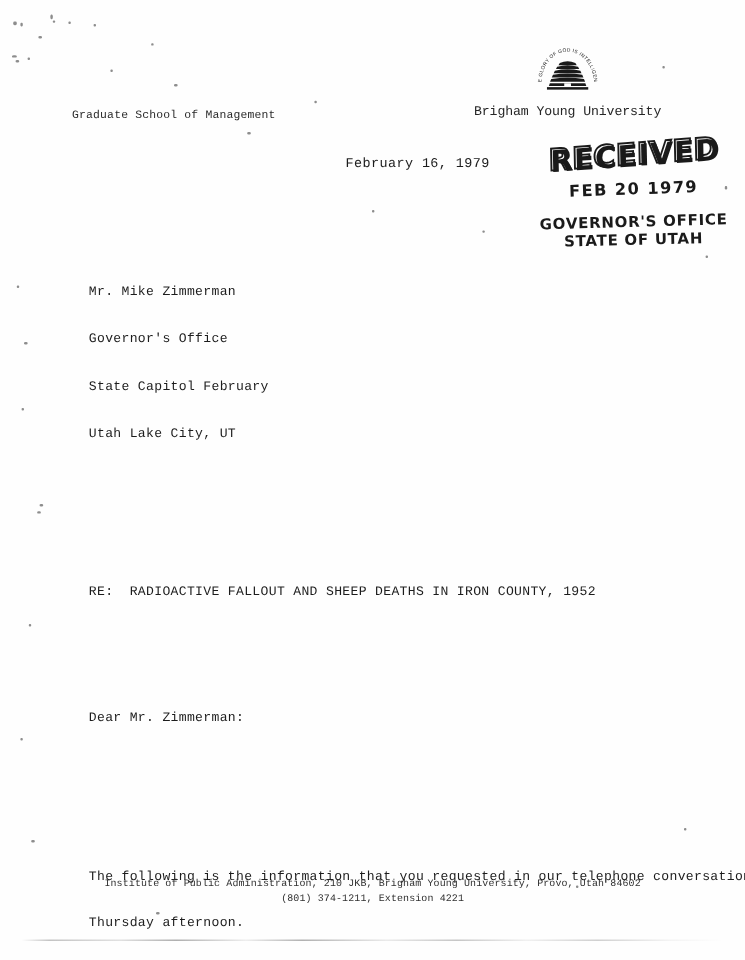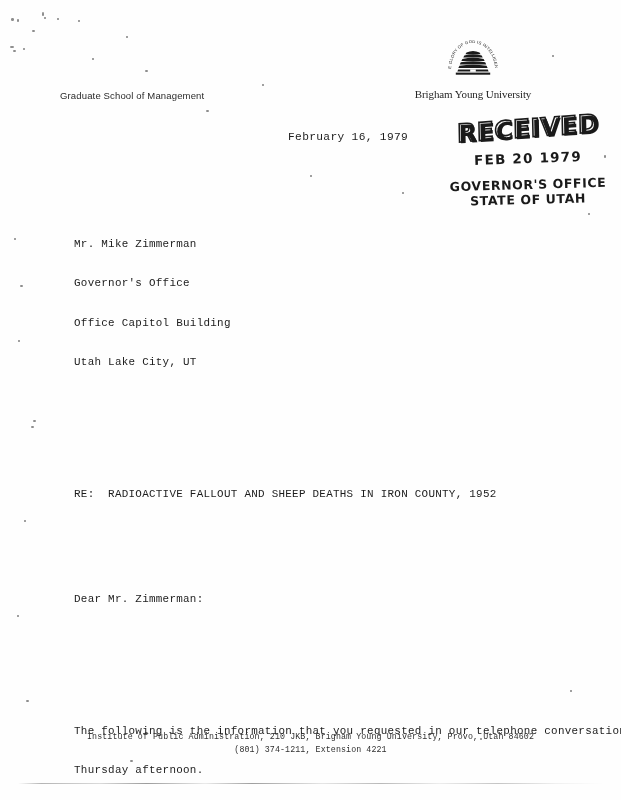--- a/index.html
+++ b/index.html
@@ -44,38 +44,38 @@
        rgba(110,110,110,0.40) 82%,
        rgba(140,140,140,0.12) 92%,
        rgba(140,140,140,0) 100%);
   }
 
   
   .letterhead-dept {
     position: absolute;
     left: 60px;
     top: 90px;
-    font-family: Liberation Sans, sans-serif;
+    font-family: Liberation Mono, monospace;
     font-size: 9.5px;
     letter-spacing: 0.15px;
     color: #2a2a2a;
   }
   .byu-block {
     position: absolute;
     left: 393px;
     top: 36px;
     width: 160px;
     text-align: center;
   }
   .byu-logo {
     display: block;
     margin: 0 auto 2px auto;
   }
   .byu-name {
-    font-family: Liberation Serif, serif;
+    font-family: Liberation Mono, monospace;
     font-size: 11px;
     letter-spacing: -0.1px;
     color: #262626;
     white-space: nowrap;
   }
 
   
   .date-line {
     position: absolute;
     left: 288px;
@@ -235,21 +235,21 @@
     <span class="stamp-date">FEB 20 1979</span>
     <span class="stamp-office">GOVERNOR'S OFFICE</span>
     <span class="stamp-state">STATE OF UTAH</span>
   </div>
 
   <div class="typed">
 
     <span class="addr-block">
       <span class="ln">Mr. Mike Zimmerman</span>
       <span class="ln">Governor's Office</span>
-      <span class="ln">Office Capitol Building</span>
+      <span class="ln">State Capitol February</span>
       <span class="ln">Utah Lake City, UT</span>
     </span>
 
     <span class="blank"></span>
 
     <span class="re-block ln">RE:  RADIOACTIVE FALLOUT AND SHEEP DEATHS IN IRON COUNTY, 1952</span>
 
     <span class="blank"></span>
 
     <span class="salutation ln">Dear Mr. Zimmerman:</span>

